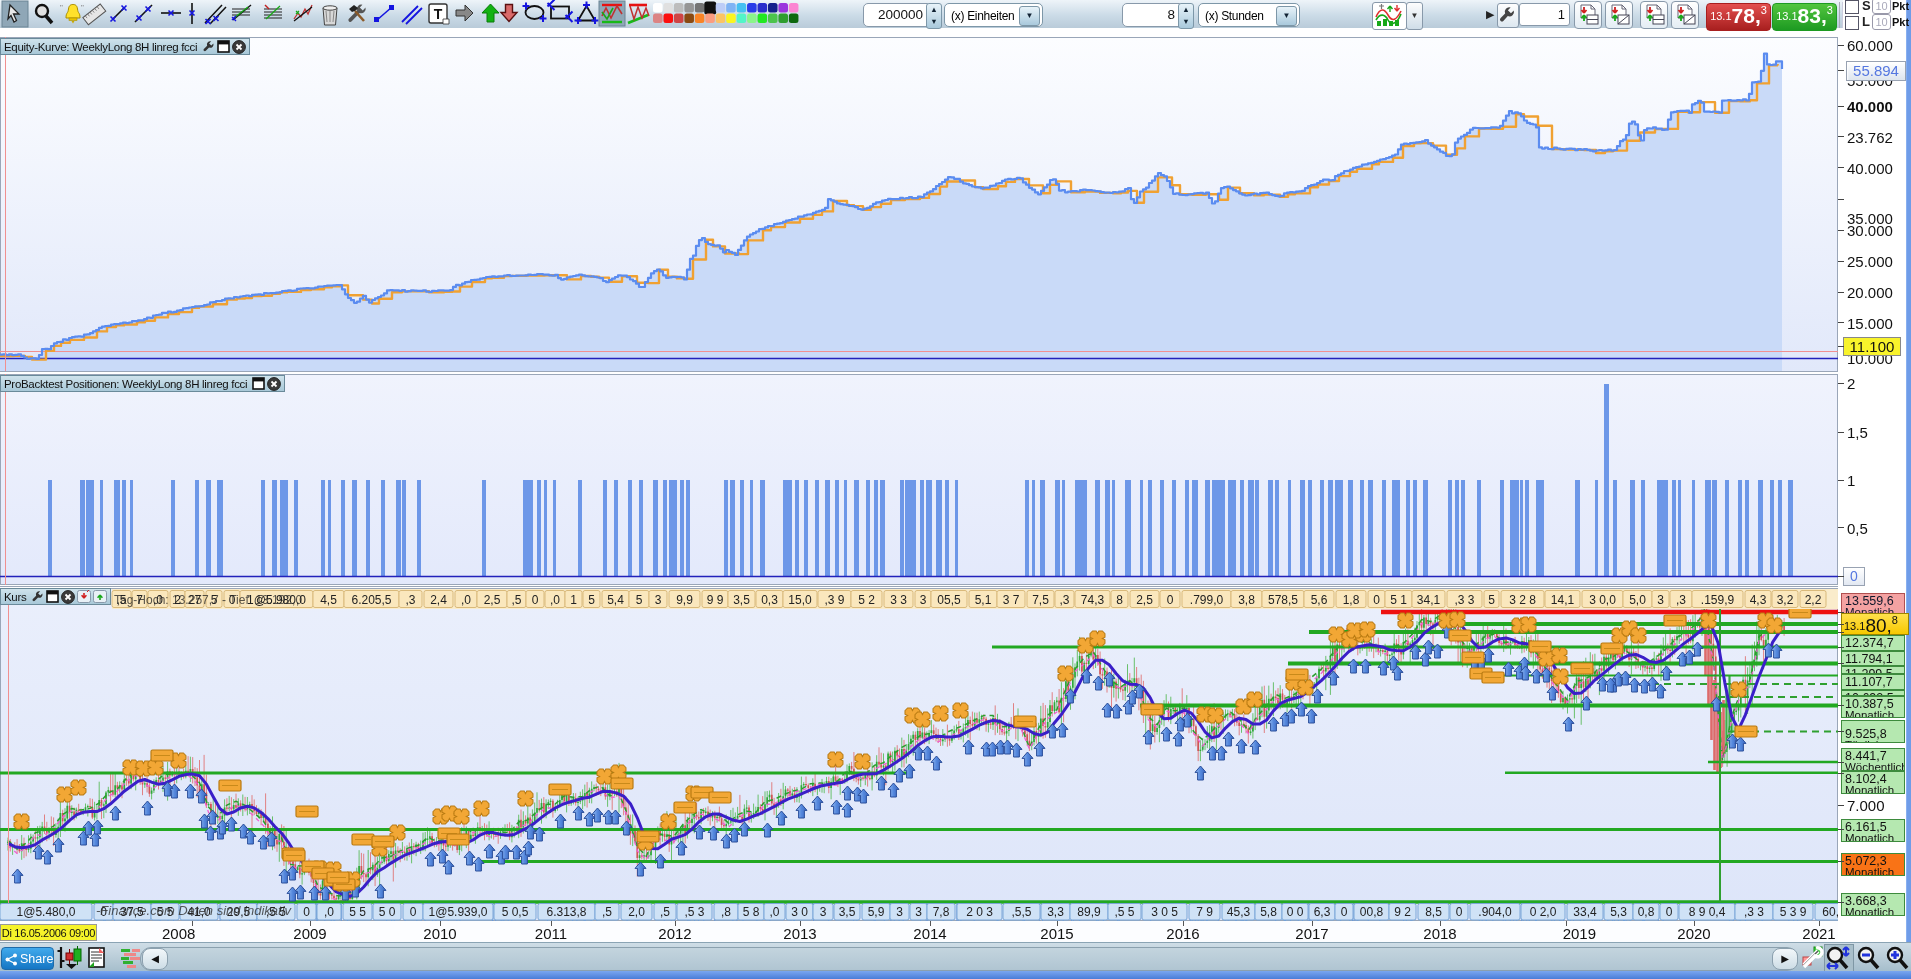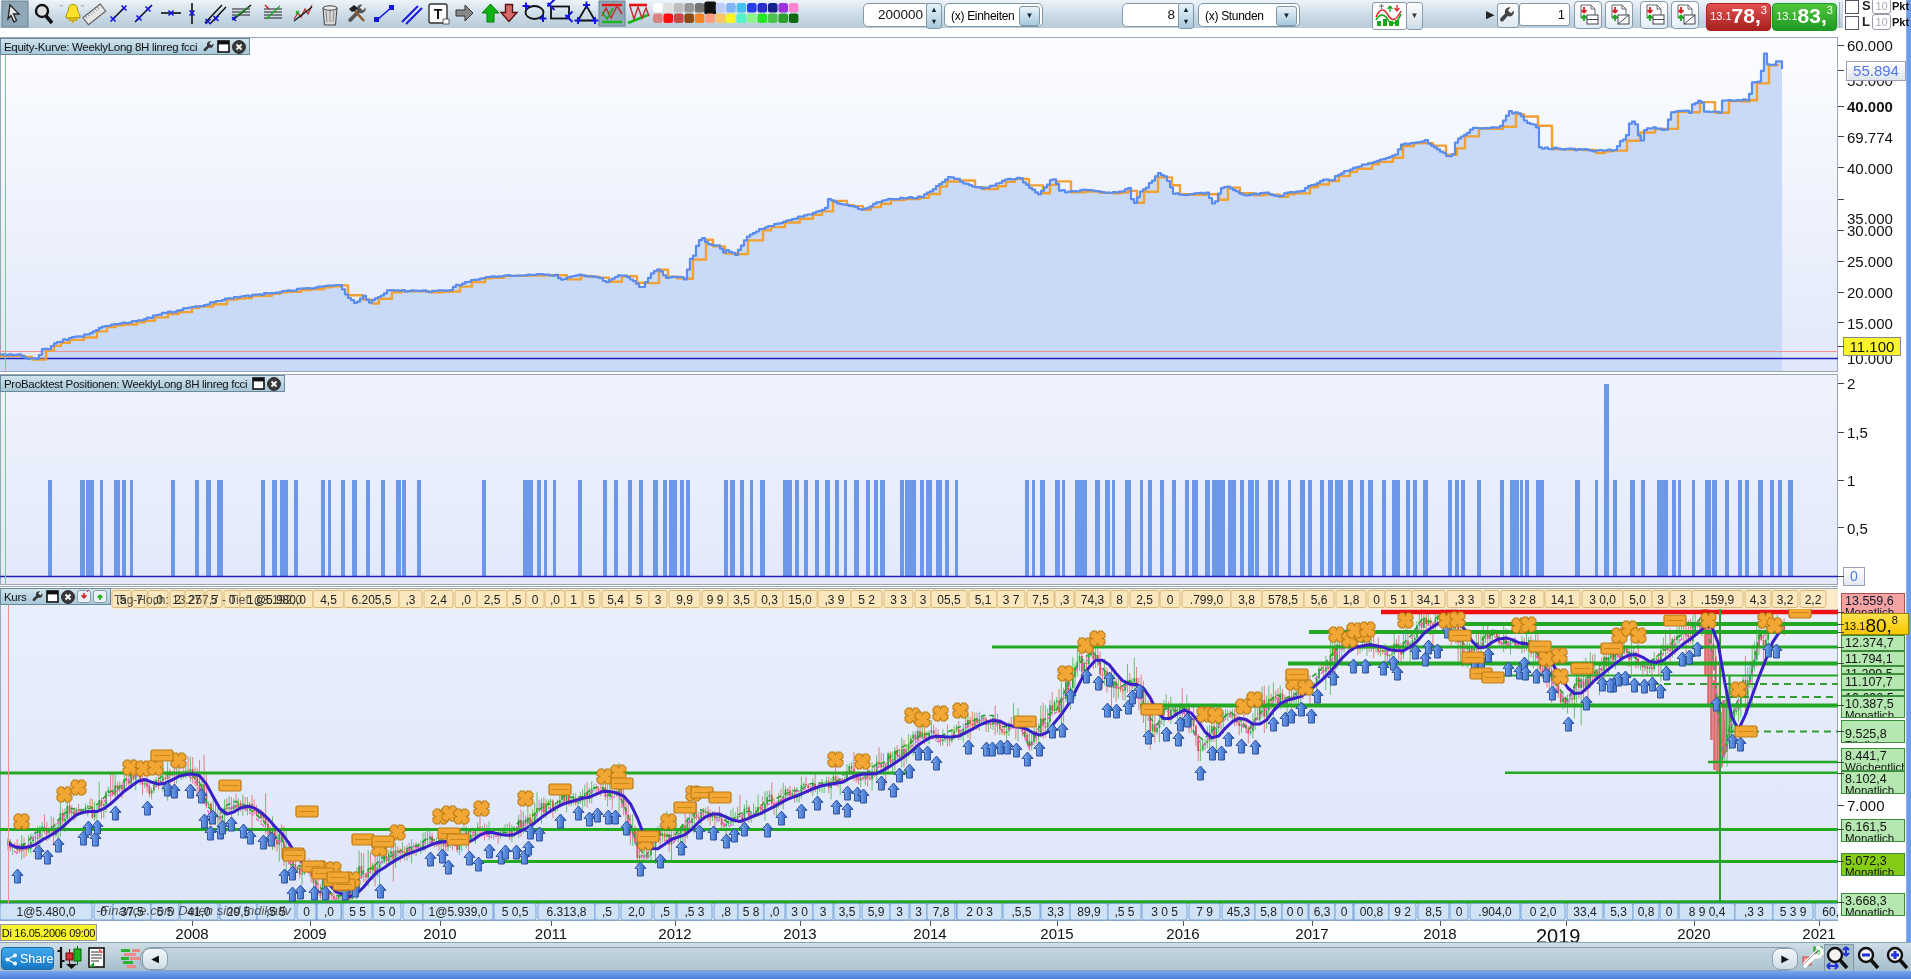--- a/index.html
+++ b/index.html
@@ -930,21 +930,21 @@
     </svg>
     <svg class="tic" width="14" height="13">
       <rect x="0.5" y="0.5" width="13" height="12" rx="2" fill="#e8f0f6" stroke="#8899aa"></rect>
       <path d="M7 10V5m0 0L4.6 7.7M7 5l2.4 2.7" stroke="#18a818" stroke-width="1.6" fill="none"></path>
     </svg>
   </div>
 <div class="albl" style="top:37.0px;">60.000</div>
 <div class="tick" style="top:44.5px"></div>
 <div class="albl" style="top:98.0px;font-weight:bold;">40.000</div>
 <div class="tick" style="top:105.5px"></div>
-<div class="albl" style="top:128.5px;">69.774</div>
+<div class="albl" style="top:128.5px;">23.762</div>
 <div class="tick" style="top:136.0px"></div>
 <div class="albl" style="top:159.5px;">40.000</div>
 <div class="tick" style="top:167.0px"></div>
 <div class="albl" style="top:199px;margin-top:11px;">35.000</div>
 <div class="tick" style="top:198.5px"></div>
 <div class="albl" style="top:222.0px;">30.000</div>
 <div class="tick" style="top:229.5px"></div>
 <div class="albl" style="top:253.0px;">25.000</div>
 <div class="tick" style="top:260.5px"></div>
 <div class="albl" style="top:284.0px;">20.000</div>
@@ -1002,42 +1002,42 @@
 <div style="position:absolute;left:1841px;top:771.0px;width:64px;height:23px;background:#b5e8b0;border:1px solid #3d8b3d;color:#111;text-align:left;padding-left:3px;overflow:hidden;box-sizing:border-box">
     <div style="font-size:12.5px;line-height:12px;padding-top:1px;white-space:nowrap">8.102,4</div>
     <div style="font-size:11.5px;line-height:10.5px;white-space:nowrap">Monatlich</div>
   </div>
 <div class="albl" style="top:797px">7.000</div>
 <div class="tick" style="top:804.5px"></div>
 <div style="position:absolute;left:1841px;top:819.0px;width:64px;height:23px;background:#b5e8b0;border:1px solid #3d8b3d;color:#111;text-align:left;padding-left:3px;overflow:hidden;box-sizing:border-box">
     <div style="font-size:12.5px;line-height:12px;padding-top:1px;white-space:nowrap">6.161,5</div>
     <div style="font-size:11.5px;line-height:10.5px;white-space:nowrap">Monatlich</div>
   </div>
-<div style="position:absolute;left:1841px;top:853.0px;width:64px;height:23px;background:#84cc16;border:1px solid #3d8b3d;color:#111;text-align:left;padding-left:3px;overflow:hidden;box-sizing:border-box">
+<div style="position:absolute;left:1841px;top:853.0px;width:64px;height:23px;background:#f97316;border:1px solid #3d8b3d;color:#111;text-align:left;padding-left:3px;overflow:hidden;box-sizing:border-box">
     <div style="font-size:12.5px;line-height:12px;padding-top:1px;white-space:nowrap">5.072,3</div>
     <div style="font-size:11.5px;line-height:10.5px;white-space:nowrap">Monatlich</div>
   </div>
 <div style="position:absolute;left:1841px;top:893.0px;width:64px;height:23px;background:#b5e8b0;border:1px solid #3d8b3d;color:#111;text-align:left;padding-left:3px;overflow:hidden;box-sizing:border-box">
     <div style="font-size:12.5px;line-height:12px;padding-top:1px;white-space:nowrap">3.668,3</div>
     <div style="font-size:11.5px;line-height:10.5px;white-space:nowrap">Monatlich</div>
   </div>
 <div class="tick" style="top:611.5px"></div>
 <div class="tick" style="top:623.5px"></div>
 <div class="tick" style="top:631.5px"></div>
 <div class="tick" style="top:646.5px"></div>
 <div class="tick" style="top:663.0px"></div>
 <div class="tick" style="top:705.0px"></div>
 <div class="tick" style="top:731.0px"></div>
 <div class="tick" style="top:761.5px"></div>
 <div class="tick" style="top:772.5px"></div>
 <div class="tick" style="top:829.0px"></div>
 <div class="tick" style="top:861.0px"></div>
 <div class="tick" style="top:901.5px"></div>
 <div style="position:absolute;left:0;top:921px;width:1838px;height:21px;background:#fcfdff;border-bottom:1px solid #9aa6b8"></div>
-<div style="position:absolute;left:162px;top:925px;width:60px;text-align:center;font-size:15px;color:#111">2008</div>
+<div style="position:absolute;left:162px;top:925px;width:60px;text-align:left;font-size:15px;color:#111">2008</div>
 <div style="position:absolute;left:192px;top:921px;width:1px;height:5px;background:#555"></div>
 <div style="position:absolute;left:280px;top:925px;width:60px;text-align:center;font-size:15px;color:#111">2009</div>
 <div style="position:absolute;left:310px;top:921px;width:1px;height:5px;background:#555"></div>
 <div style="position:absolute;left:410px;top:925px;width:60px;text-align:center;font-size:15px;color:#111">2010</div>
 <div style="position:absolute;left:440px;top:921px;width:1px;height:5px;background:#555"></div>
 <div style="position:absolute;left:521px;top:925px;width:60px;text-align:center;font-size:15px;color:#111">2011</div>
 <div style="position:absolute;left:551px;top:921px;width:1px;height:5px;background:#555"></div>
 <div style="position:absolute;left:645px;top:925px;width:60px;text-align:center;font-size:15px;color:#111">2012</div>
 <div style="position:absolute;left:675px;top:921px;width:1px;height:5px;background:#555"></div>
 <div style="position:absolute;left:770px;top:925px;width:60px;text-align:center;font-size:15px;color:#111">2013</div>
@@ -1045,21 +1045,21 @@
 <div style="position:absolute;left:900px;top:925px;width:60px;text-align:center;font-size:15px;color:#111">2014</div>
 <div style="position:absolute;left:930px;top:921px;width:1px;height:5px;background:#555"></div>
 <div style="position:absolute;left:1027px;top:925px;width:60px;text-align:center;font-size:15px;color:#111">2015</div>
 <div style="position:absolute;left:1057px;top:921px;width:1px;height:5px;background:#555"></div>
 <div style="position:absolute;left:1153px;top:925px;width:60px;text-align:center;font-size:15px;color:#111">2016</div>
 <div style="position:absolute;left:1183px;top:921px;width:1px;height:5px;background:#555"></div>
 <div style="position:absolute;left:1282px;top:925px;width:60px;text-align:center;font-size:15px;color:#111">2017</div>
 <div style="position:absolute;left:1312px;top:921px;width:1px;height:5px;background:#555"></div>
 <div style="position:absolute;left:1410px;top:925px;width:60px;text-align:center;font-size:15px;color:#111">2018</div>
 <div style="position:absolute;left:1440px;top:921px;width:1px;height:5px;background:#555"></div>
-<div style="position:absolute;left:1536px;top:925px;width:60px;text-align:left;font-size:20px;color:#111">2019</div>
+<div style="position:absolute;left:1536px;top:925px;width:60px;text-align:right;font-size:15px;color:#111">2019</div>
 <div style="position:absolute;left:1566px;top:921px;width:1px;height:5px;background:#555"></div>
 <div style="position:absolute;left:1664px;top:925px;width:60px;text-align:center;font-size:15px;color:#111">2020</div>
 <div style="position:absolute;left:1694px;top:921px;width:1px;height:5px;background:#555"></div>
 <div style="position:absolute;left:1789px;top:925px;width:60px;text-align:center;font-size:15px;color:#111">2021</div>
 <div style="position:absolute;left:1819px;top:921px;width:1px;height:5px;background:#555"></div>
 <div style="position:absolute;left:0;top:924px;width:97px;height:17px;background:#f6f32a;border:1px solid #999;font-size:11px;line-height:17px;text-align:center;color:#111;box-sizing:border-box;white-space:nowrap;letter-spacing:-0.3px">Di 16.05.2006 09:00</div>
 <div style="position:absolute;left:0;top:942px;width:1911px;height:30px;background:linear-gradient(#cfdde6,#a3bcca);border-top:1px solid #8ba4b4"></div>
 <div style="position:absolute;left:1px;top:947px;width:53px;height:23px;background:linear-gradient(#41aaec,#1576c4);border:1px solid #1e6aa8;border-radius:4px;color:#fff;font-size:12.5px;text-align:left;line-height:23px;padding-left:18px;box-sizing:border-box">Share<svg width="13" height="13" style="position:absolute;left:3px;top:5px">
       <circle cx="2.5" cy="6.5" r="2" fill="#fff"></circle>
       <circle cx="10" cy="2.5" r="2" fill="#fff"></circle>

